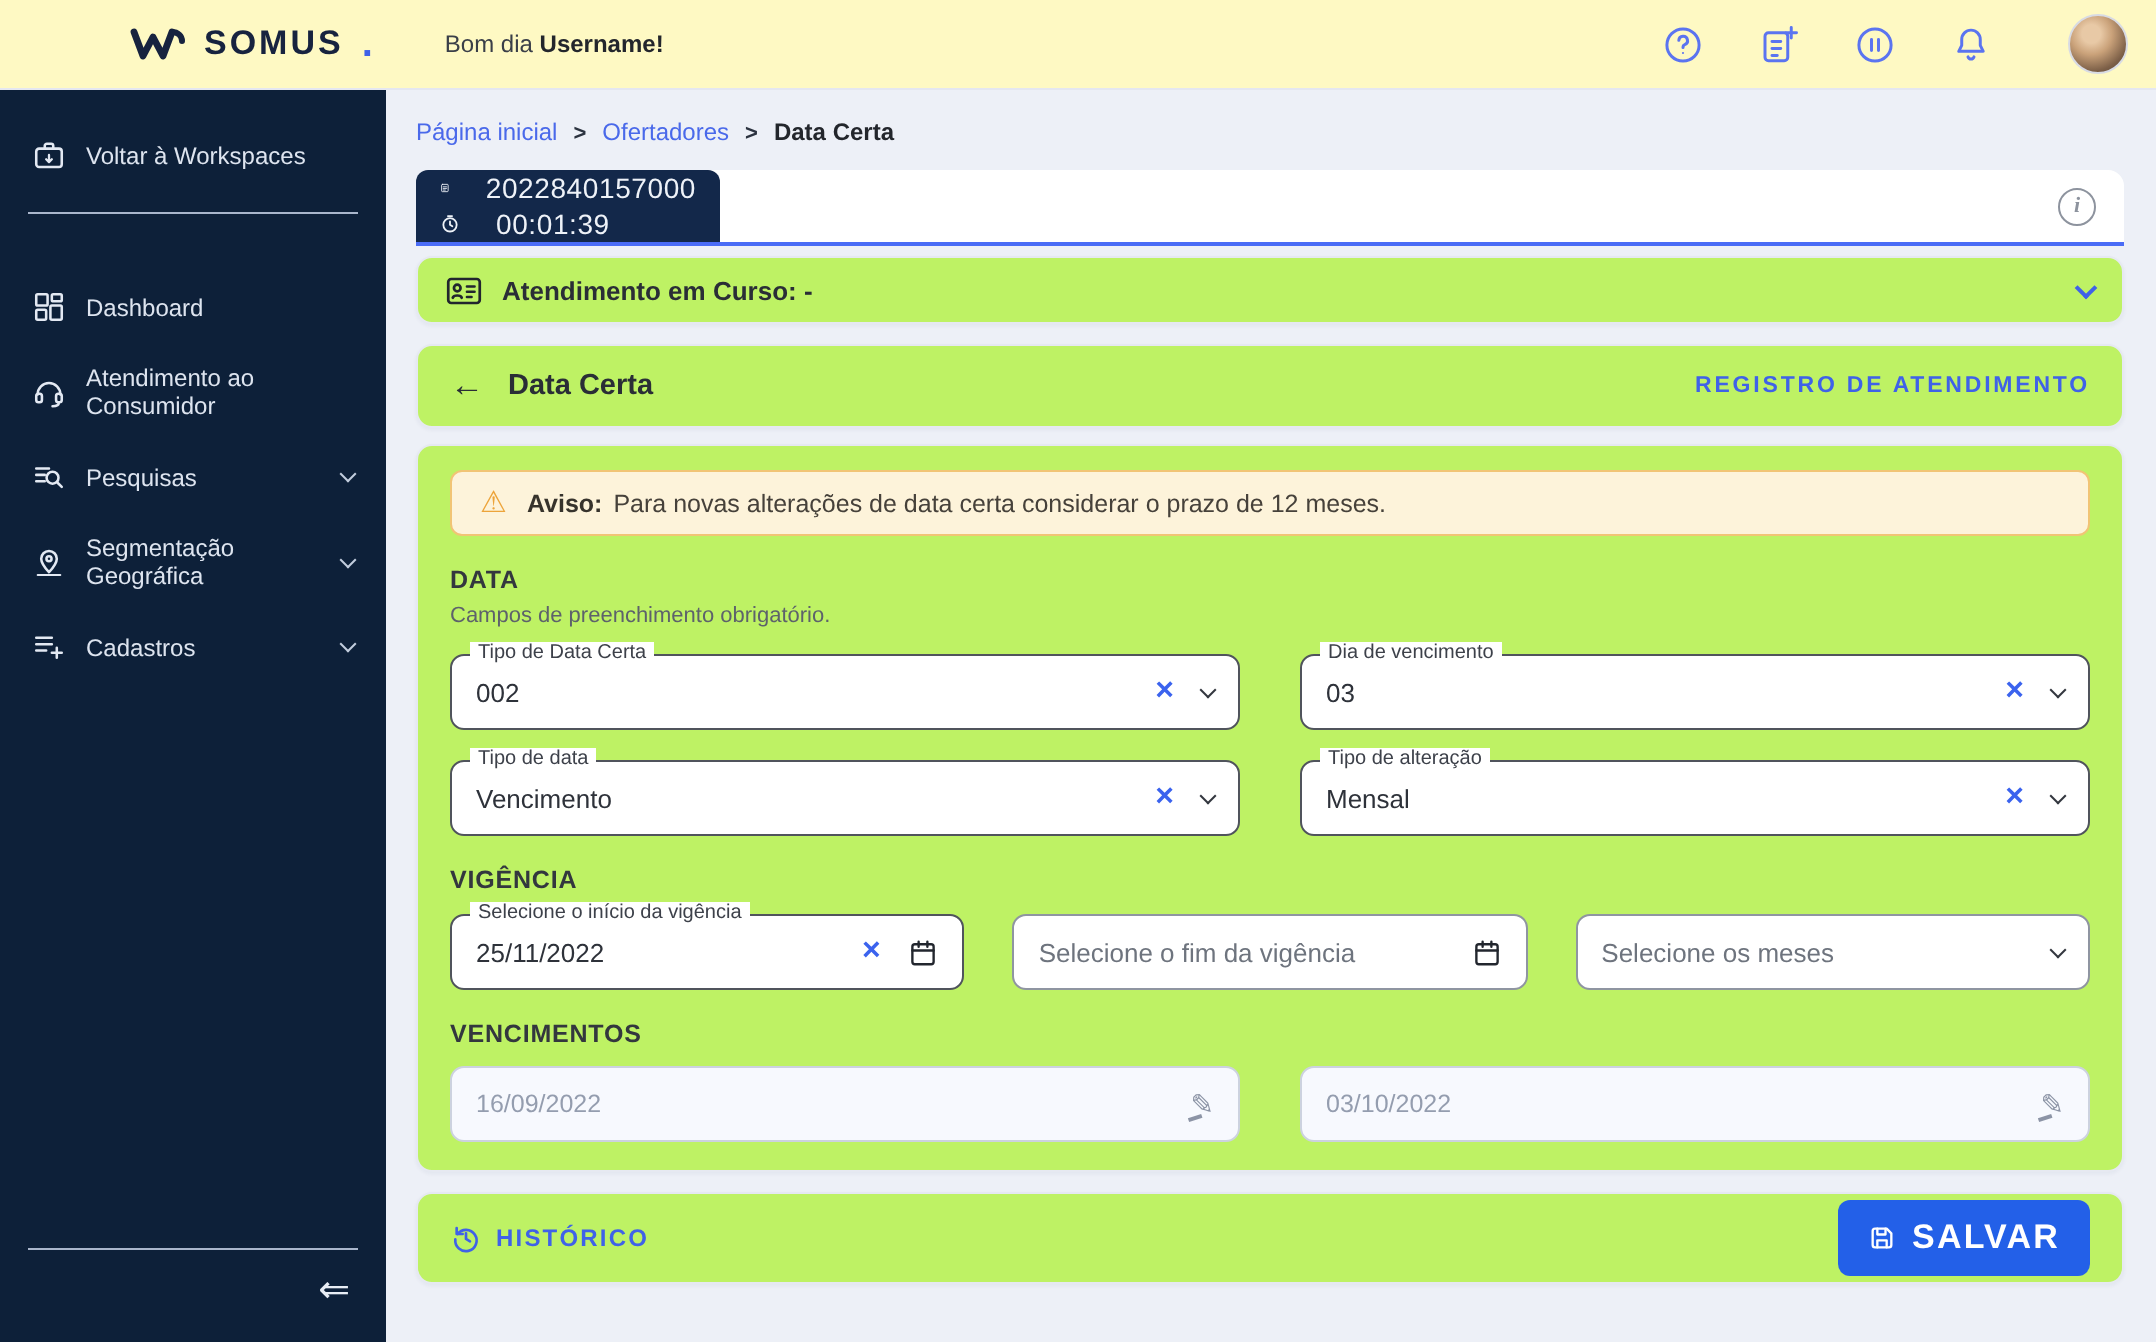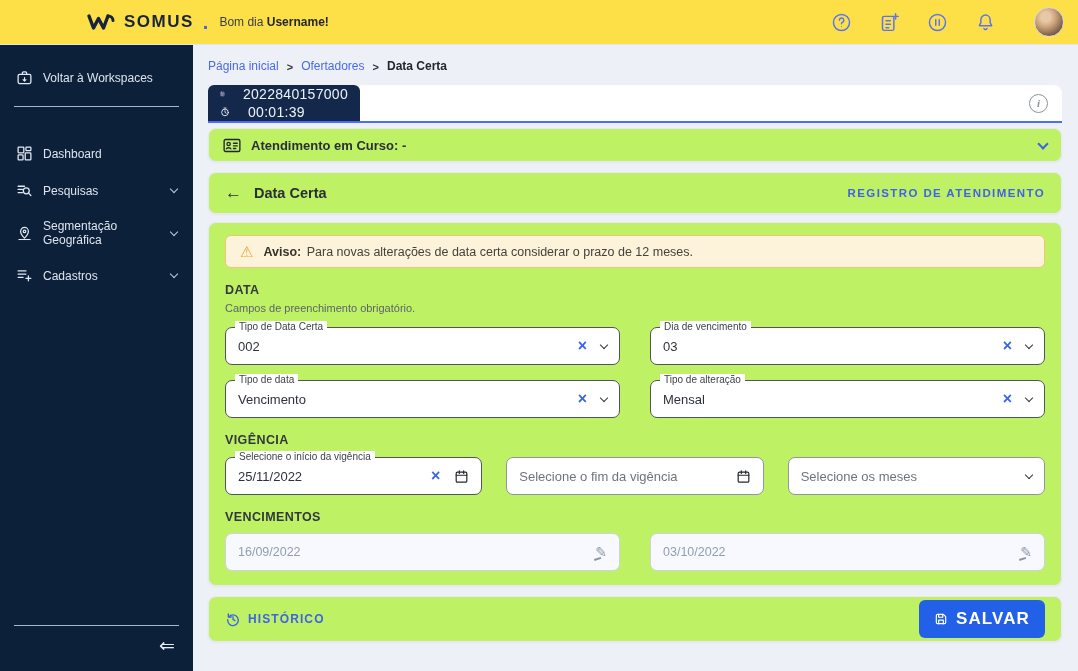--- a/index.html
+++ b/index.html
@@ -1,27 +1,27 @@
 <!DOCTYPE html>
 <html><head>
 <meta charset="utf-8">
 <style>
   * { margin:0; padding:0; box-sizing:border-box; }
   html,body { width:1078px; height:671px; overflow:hidden; }
   body { font-family:"Liberation Sans", sans-serif; background:#edf0f7; }
   .app { width:1078px; height:671px; display:flex; flex-direction:column; }
 
   
-  .topbar { height:45px; flex:none; background:#fde047; border-bottom:1px solid #e4e7f0;
-            display:flex; align-items:center; padding:0 14px 0 86px; position:relative; z-index:3; }
+  .topbar { height:45px; flex:none; background:#fef9c3; border-bottom:1px solid #e4e7f0;
+            display:flex; align-items:center; padding:0 14px 0 64px; position:relative; z-index:3; }
   .logo { display:flex; align-items:center; gap:8px; }
   .logo-mark { width:30px; height:20px; color:#17233f; }
   .logo-text { font-size:17px; font-weight:800; letter-spacing:1.5px; color:#17233f; }
   .logo-dot { font-size:20px; font-weight:800; color:#3f62e8; margin-left:1px; }
-  .greeting { margin-left:11px; font-size:12px; color:#3a3f48; }
+  .greeting { margin-left:36px; font-size:12px; color:#3a3f48; }
   .greeting b { color:#23262c; }
   .top-actions { margin-left:auto; display:flex; align-items:center; gap:27px; margin-right:38px; }
   .tico { width:21px; height:21px; color:#5b74f0; cursor:pointer; display:flex; align-items:center; justify-content:center; }
   .tico svg { width:21px; height:21px; }
   .user-block { display:flex; align-items:center; gap:9px; }
   .user-txt { text-align:right; line-height:1.25; }
   .user-name { font-size:12.5px; font-weight:700; color:#23262c; }
   .user-status { font-size:11px; color:#6b7078; }
   .avatar { width:30px; height:30px; border-radius:50%; border:1px solid #d8dbe4;
             background:radial-gradient(circle at 38% 32%, #e8c9a6 0 18%, #caa27a 40%, #7d6048 72%, #4c3c30 100%); cursor:pointer; }
@@ -181,20 +181,31 @@
           <svg viewBox="0 0 24 24" fill="none" stroke="currentColor" stroke-width="1.8">
               <rect x="3" y="3" width="8" height="8" rx="1"></rect>
               <rect x="14" y="3" width="7" height="5" rx="1"></rect>
               <rect x="3" y="14" width="7" height="7" rx="1"></rect>
               <rect x="13" y="11" width="8" height="10" rx="1"></rect>
             </svg>
         </span>
         <span class="side-label">Dashboard</span>
       </div>
 
+      <div class="side-item">
+        <span class="sico">
+          <svg viewBox="0 0 24 24" fill="none" stroke="currentColor" stroke-width="1.8" stroke-linecap="round" stroke-linejoin="round">
+              <path d="M4 13a8 8 0 0 1 16 0"></path>
+              <rect x="3" y="12.5" width="4" height="6" rx="1.6"></rect>
+              <rect x="17" y="12.5" width="4" height="6" rx="1.6"></rect>
+              <path d="M19 18.5c0 2-2 2.8-4.5 2.8"></path>
+            </svg>
+        </span>
+        <span class="side-label">Atendimento ao Consumidor</span>
+      </div>
 
       <div class="side-item">
         <span class="sico">
           <svg viewBox="0 0 24 24" fill="none" stroke="currentColor" stroke-width="1.8" stroke-linecap="round">
               <path d="M3 6h9M3 10.5h6M3 15h6"></path>
               <circle cx="14.5" cy="12.5" r="4.2"></circle>
               <path d="M17.7 15.7L21 19"></path>
             </svg>
         </span>
         <span class="side-label">Pesquisas</span>

